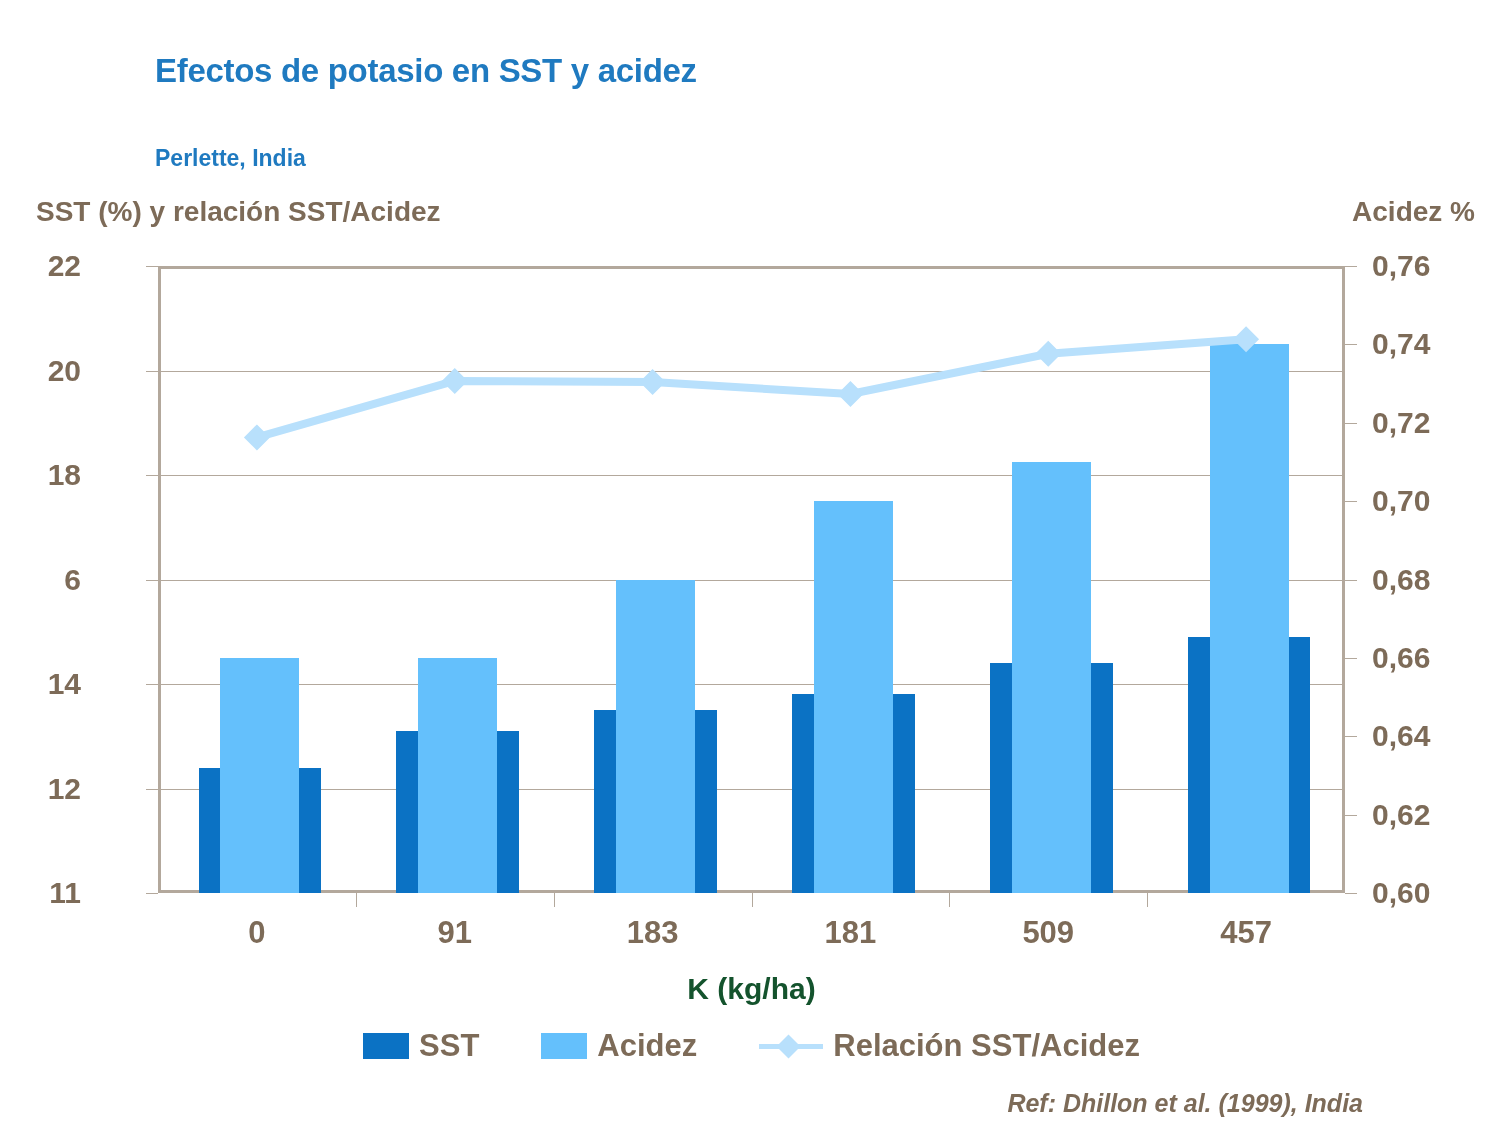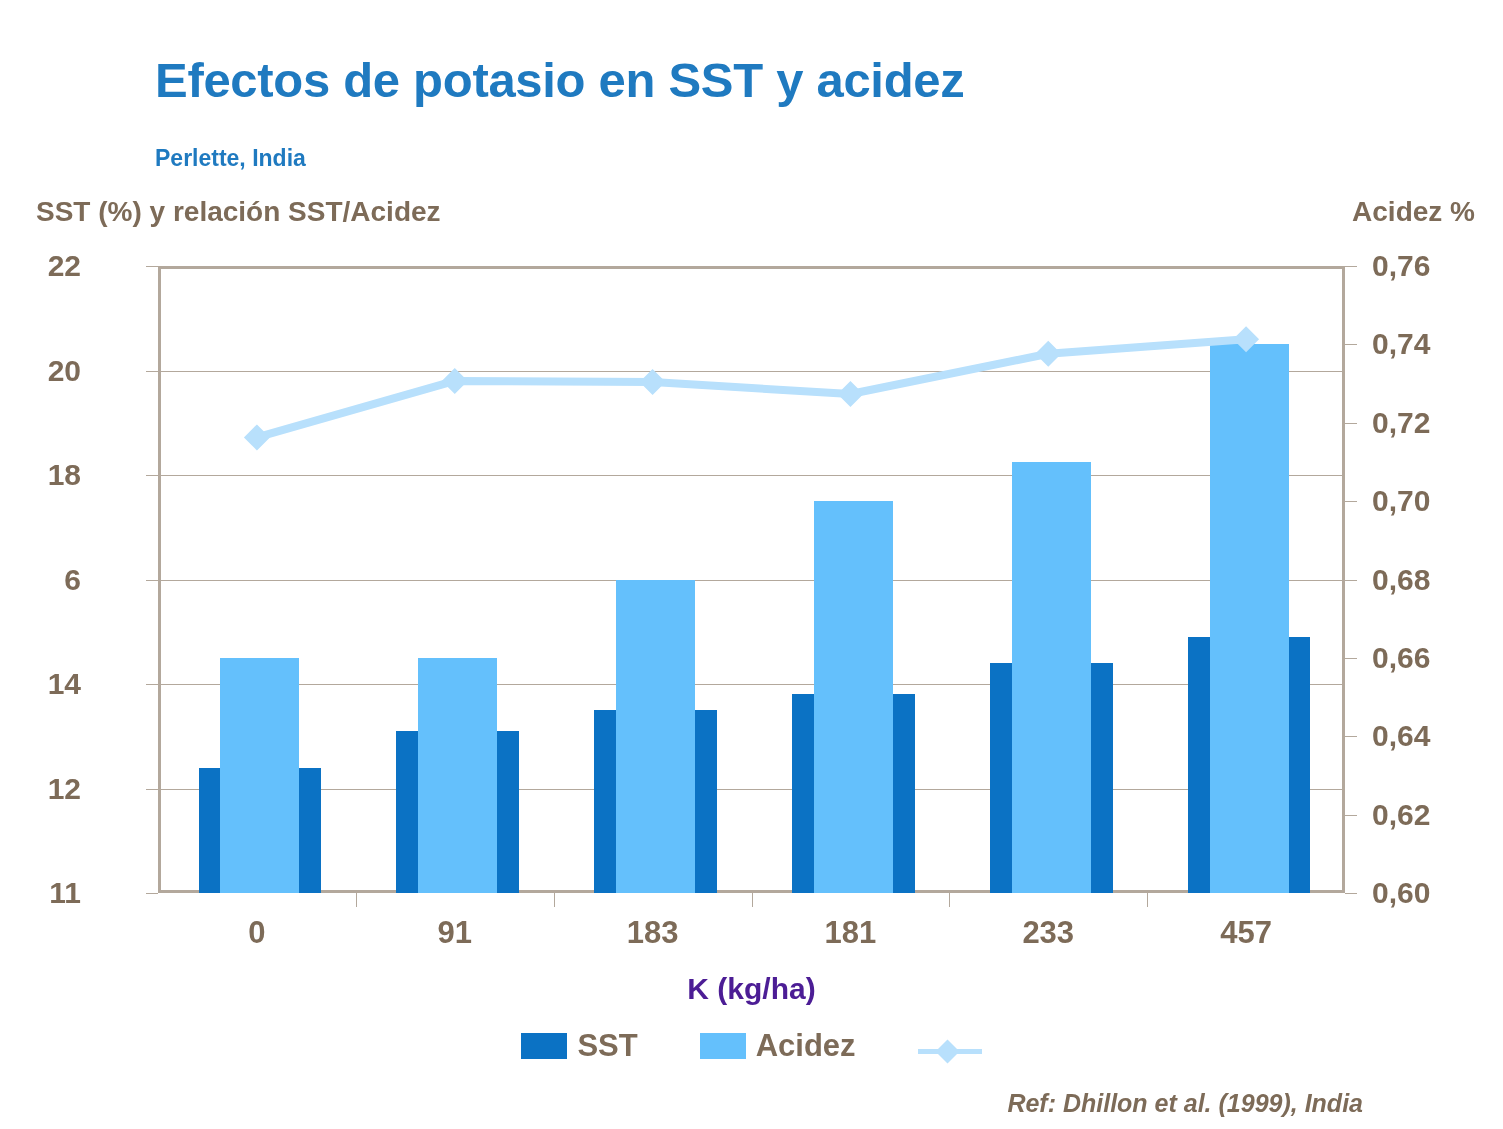--- a/index.html
+++ b/index.html
@@ -4,21 +4,21 @@
 <style>
   html,body{margin:0;padding:0;}
   body{
     width:1503px;height:1129px;background:#ffffff;
     font-family:"Liberation Sans", sans-serif;
     overflow:hidden;position:relative;
   }
 
   .title{
     position:absolute;left:155px;top:52px;
-    font-size:49px;font-weight:bold;color:#1f7ac0;
+    font-size:33px;font-weight:bold;color:#1f7ac0;
     letter-spacing:-0.3px;white-space:nowrap;
   }
   .subtitle{
     position:absolute;left:155px;top:118px;
     font-size:23px;font-weight:bold;color:#1f7ac0;
     white-space:nowrap;
     margin-top:27px;
   }
 
   .axis-title-left{
@@ -69,21 +69,21 @@
     position:absolute;top:893px;width:1px;height:14px;background:#b3a89c;
   }
   .xlabel{
     position:absolute;top:915px;
     font-size:31px;font-weight:bold;color:#7d6b58;
     text-align:center;transform:translateX(-50%);
     white-space:nowrap;
   }
   .axis-title-x{
     position:absolute;top:972px;left:0;width:1503px;
-    text-align:center;font-size:30px;font-weight:bold;color:#4c1d95;
+    text-align:center;font-size:30px;font-weight:bold;color:#14532d;
   }
 
   .bar-sst{position:absolute;background:#0b72c4;}
   .bar-acid{position:absolute;background:#64c0fc;}
 
   .series-svg{position:absolute;left:0;top:0;width:1503px;height:1129px;pointer-events:none;}
 
   
   .legend{
     position:absolute;top:1028px;left:0;width:1503px;
@@ -186,37 +186,38 @@
     <div class="tick-right" style="top: 893px;"></div>
     <div class="ylabel-right" style="top: 893px;">0,60</div>
     <div class="xlabel" style="left: 256.917px;">0</div>
     <div class="xtick" style="left: 355.833px;"></div>
     <div class="xlabel" style="left: 454.75px;">91</div>
     <div class="xtick" style="left: 553.667px;"></div>
     <div class="xlabel" style="left: 652.583px;">183</div>
     <div class="xtick" style="left: 751.5px;"></div>
     <div class="xlabel" style="left: 850.417px;">181</div>
     <div class="xtick" style="left: 949.333px;"></div>
-    <div class="xlabel" style="left: 1048.25px;">233</div>
+    <div class="xlabel" style="left: 1048.25px;">509</div>
     <div class="xtick" style="left: 1147.17px;"></div>
     <div class="xlabel" style="left: 1246.08px;">457</div>
   </div>
 
 <div class="axis-title-x">K  (kg/ha)</div>
 
 <div class="legend">
   <div class="legend-item">
     <span class="swatch sw-sst"></span>
     <span class="legend-label">SST</span>
   </div>
   <div class="legend-item">
     <span class="swatch sw-acid"></span>
     <span class="legend-label">Acidez</span>
   </div>
   <div class="legend-item">
     <span class="legend-line">
       <span class="ln"></span>
         <span class="dm"></span>
     </span>
+    <span class="legend-label">Relación SST/Acidez</span>
   </div>
 </div>
 
 <div class="footnote">Ref: Dhillon et al. (1999),  India</div>
 
 </body></html>

